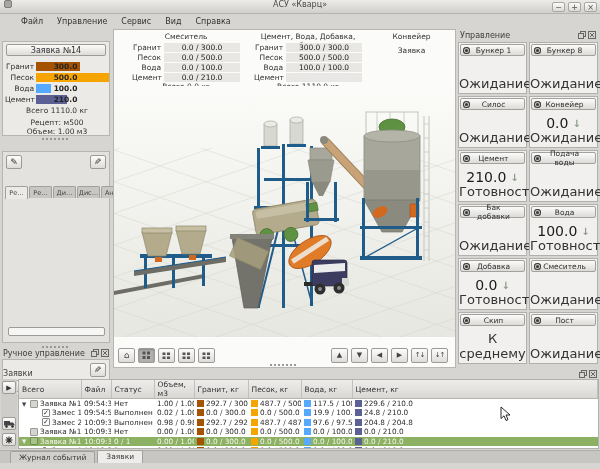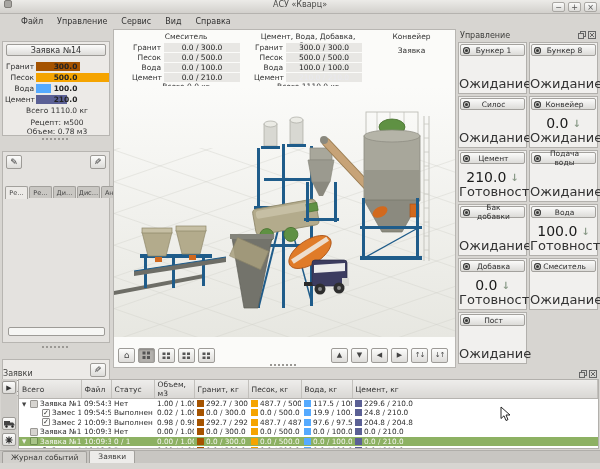--- a/index.html
+++ b/index.html
@@ -105,21 +105,21 @@
   tr.sel td { background:#8DB163; color:#f5f5f0; }
   .namecell { display:flex; align-items:center; }
   .exp { width:8px; font-size:5.5px; color:#444; flex:0 0 8px; }
   tr.sel .exp { color:#f0f0ea; }
   .ind { width:12px; flex:0 0 12px; }
   .ric { width:8px; height:8px; flex:0 0 8px; margin-right:2px; border:1px solid #9a9894; background:#d6d4d0; border-radius:1px; }
   .ric.chk { background:#fcfcfa; color:#333; font-size:7px; line-height:7px; text-align:center; border-color:#8a8886; }
   .ric.run { background:none; border:none; color:#555; font-size:8px; line-height:8px; text-align:center; }
   tr.sel .ric { background:#a9c488; border-color:#6f8f50; }
   .chip { display:inline-block; width:7px; height:7px; margin-right:2px; vertical-align:-1px; }
-  #btabs { position:absolute; left:0; top:82px; width:600px; height:13px; background:#c8c6c2; border-top:1px solid #b0aeaa; display:flex; align-items:flex-end; padding-left:2px; }
+  #btabs { position:absolute; left:0; top:82px; width:600px; height:13px; background:#c8c6c2; border-top:1px solid #b0aeaa; display:flex; align-items:flex-end; padding-left:10px; }
   .btab { height:12px; line-height:11px; padding:0 8px; font-size:7.5px; color:#3a3a38;
     background:#d2d0cc; border:1px solid #a2a09c; border-bottom:none; border-radius:2px 2px 0 0; margin-right:2px; }
   .btab.active { background:#edecea; height:13px; }
   #statusbar { position:absolute; left:0; top:95px; width:600px; height:6px; }
 
   .splitdots { position:absolute; border-top:2px dotted #9a9894; width:26px; }
   #cursor { position:absolute; left:500px; top:406px; width:11px; height:16px; z-index:50; }
 </style>
 </head>
 <body>
@@ -172,21 +172,21 @@
         </div>
         <div class="obar-row" style="top:52px">
           <span class="obar-lbl">Цемент</span>
           <span class="obar-box">
               <span class="obar-fill c-cement" style="width: 42%;"></span>
               <span class="obar-val">210.0</span>
             </span>
         </div>
         <div class="o-total" style="top:64px">Всего 1110.0 кг</div>
         <div class="o-total" style="top:76px">Рецепт: м500</div>
-        <div class="o-total" style="top:85px">Объем: 0.78 м3</div>
+        <div class="o-total" style="top:85px">Объем: 1.00 м3</div>
       </div>
     </div>
     <div class="splitdots" style="left:42px; top:109px"></div>
 
     <div id="devices-panel">
       <div id="devices-body">
         <div class="btn toolbtn" style="left:3px; top:3px"><span>✎</span></div>
         <div class="btn toolbtn" style="right:3px; top:3px"><span style="display:inline-block; transform:scaleX(-1)">✎</span></div>
         <div class="devtabs">
           <div class="devtab active">Ре…</div>
@@ -194,20 +194,32 @@
           <div class="devtab">Ди…</div>
           <div class="devtab">Дис…</div>
           <div class="devtab">Ан…</div>
         </div>
         <div id="devprogress"></div>
       </div>
     </div>
     <div class="splitdots" style="left:42px; top:317px"></div>
 
     <div id="manual-panel">
+      <div class="dock-title">
+        <span>Ручное управление</span>
+        <span class="sp"></span>
+        <svg class="mini-ic" viewBox="0 0 8 8">
+            <rect x="2.5" y="0.5" width="5" height="5" fill="none" stroke="#666"></rect>
+            <rect x="0.5" y="2.5" width="5" height="5" fill="#d7d5d1" stroke="#666"></rect>
+          </svg>
+        <svg class="mini-ic" viewBox="0 0 8 8">
+            <rect x="0.5" y="0.5" width="7" height="7" fill="none" stroke="#666"></rect>
+            <path d="M2,2 L6,6 M6,2 L2,6" stroke="#666" stroke-width="1"></path>
+          </svg>
+      </div>
       <div id="manual-body">
         <div class="btn toolbtn" style="right:3px; top:3px"><span style="display:inline-block; transform:scaleX(-1)">✎</span></div>
         <div id="signal-btn" class="btn">Сигнал водителю</div>
       </div>
     </div>
   </div>
 
   <div id="center">
     <div id="infostrip">
       <div class="info-panel">
@@ -528,20 +540,28 @@
           </div>
         <div class="card-st">Готовность</div>
       </div>
       <div class="card">
         <div class="card-hd btn">
             <span class="knob"></span>
             <span class="cttl">Смеситель</span>
           </div>
         <div class="card-val"></div>
         <div class="card-st">Ожидание</div>
+      </div>
+      <div class="card">
+        <div class="card-hd btn">
+            <span class="knob"></span>
+            <span class="cttl">Скип</span>
+          </div>
+        <div class="card-val"></div>
+        <div class="card-st">К среднему</div>
       </div>
       <div class="card">
         <div class="card-hd btn">
             <span class="knob"></span>
             <span class="cttl">Пост</span>
           </div>
         <div class="card-val"></div>
         <div class="card-st">Ожидание</div>
       </div>
     </div>

